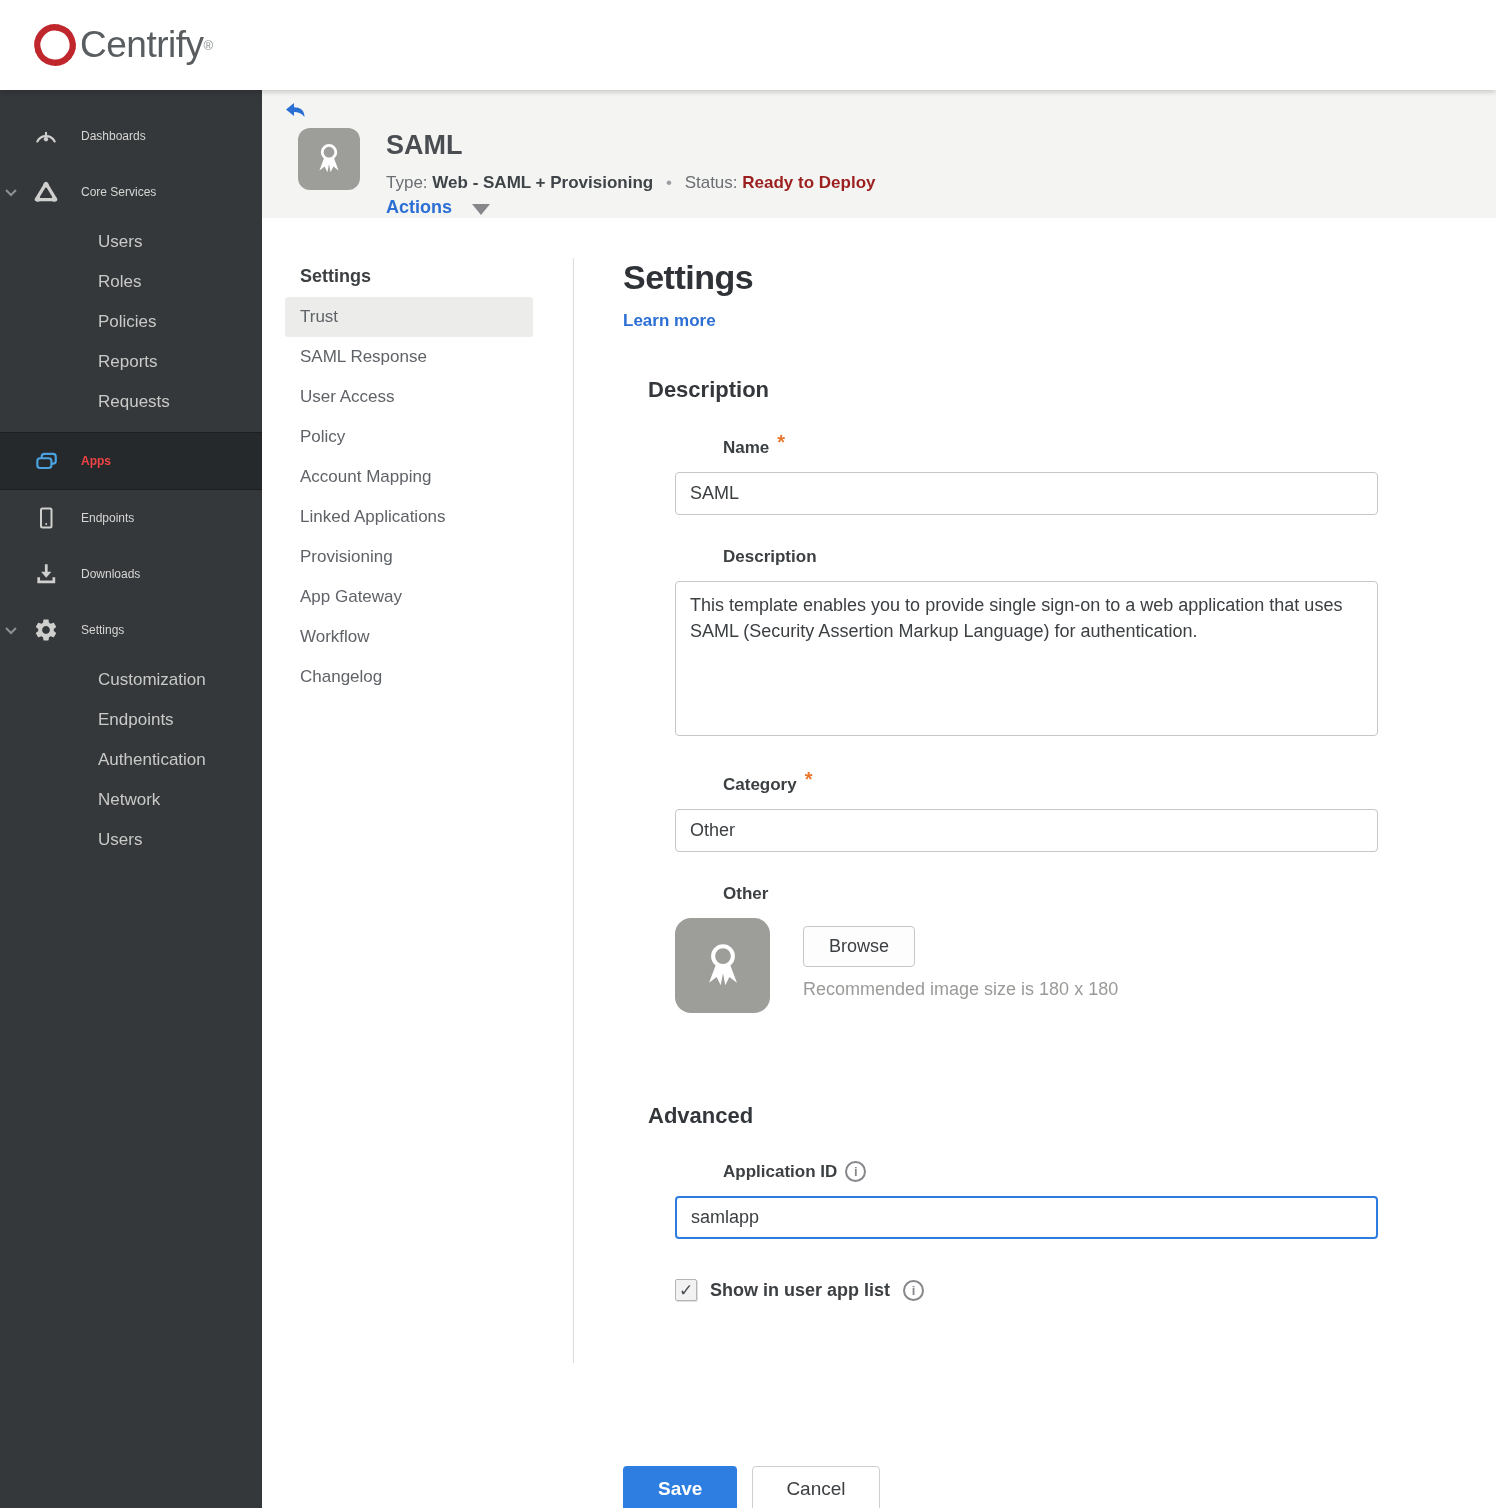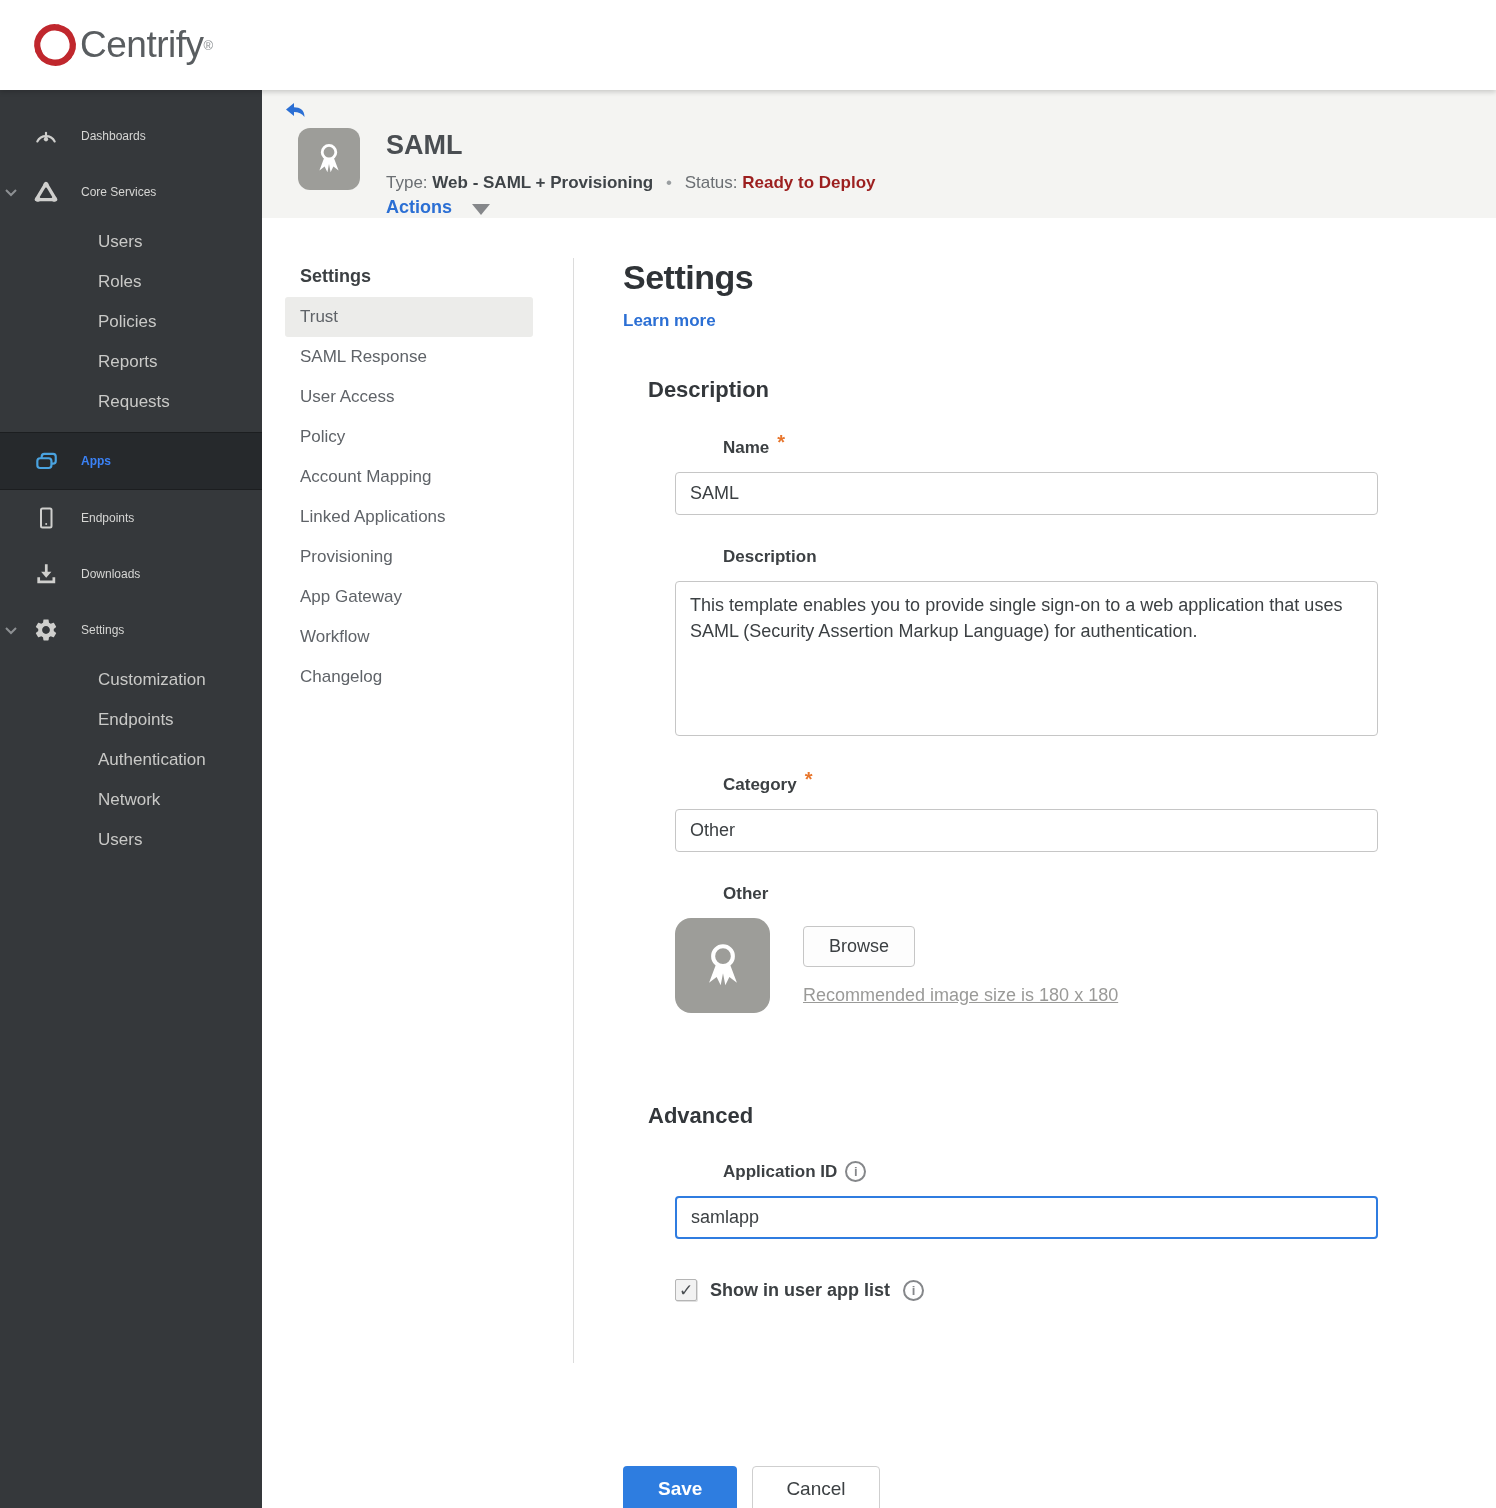--- a/index.html
+++ b/index.html
@@ -22,21 +22,21 @@
   .nav-item { display:flex; align-items:center; height:56px; cursor:pointer; position:relative; }
   .nav-chevron { position:absolute; left:4px; width:16px; display:flex; color:#8d9093; }
   .nav-icon { width:26px; margin-left:33px; margin-right:22px; display:flex;
     justify-content:center; color:#cfcfcd; }
   .nav-label { font-size:12px; color:#d6d6d4; }
   .nav-sub { padding:2px 0 10px 0; }
   .nav-sub-item { height:40px; display:flex; align-items:center; padding-left:98px;
     font-size:17px; color:#c9c9c7; cursor:pointer; }
   .nav-item.active { background:#26292c; height:58px;
     border-top:1px solid #1c1e20; border-bottom:1px solid #1c1e20; }
-  .nav-item.active .nav-label { color:#3b82f6; font-weight:bold; }
+  .nav-item.active .nav-label { color:#ef4444; font-weight:bold; }
 
   
   .content { flex:1; display:flex; flex-direction:column; }
 
   
   .app-header { height:160px; background:#f4f4f2; padding:8px 0 0 14px; position:relative; }
   .back-btn { display:inline-flex; cursor:pointer; margin-left:6px; }
   .app-head-row { display:flex; margin-top:2px; }
   .app-logo-sm { width:62px; height:62px; background:#9d9d99; border-radius:12px;
     margin-left:22px; display:flex; align-items:center; justify-content:center; flex:none; }
@@ -81,21 +81,21 @@
   .text-input.focused { border:2px solid #2f7ce0; }
   textarea.text-input { height:155px; padding-top:10px; resize:none; line-height:1.45; }
 
   .logo-row { margin-top:14px; display:flex; align-items:flex-start; }
   .app-logo-lg { width:95px; height:95px; background:#9d9d99; border-radius:16px;
     display:flex; align-items:center; justify-content:center; flex:none; }
   .logo-right { margin-left:33px; }
   .browse-btn { background:#fdfdfd; border:1px solid #c6c6c6; border-radius:4px;
     font-size:18px; color:#3c4043; padding:9px 25px; cursor:pointer; margin-top:8px;
     font-family:"Liberation Sans","DejaVu Sans",sans-serif; }
-  .logo-hint { margin-top:18px; font-size:18px; color:#9a9a98;text-decoration:underline; }
+  .logo-hint { margin-top:12px; font-size:18px; color:#9a9a98; }
 
   .advanced-heading { margin-top:90px; }
   .info-icon { width:21px; height:21px; border:2px solid #85878a; border-radius:50%;
     color:#85878a; font-size:13px; font-weight:bold; display:inline-flex;
     align-items:center; justify-content:center; font-style:normal; cursor:pointer; }
   .checkbox-row { margin-top:40px; display:flex; align-items:center; gap:13px; }
   .checkbox { width:22px; height:22px; background:#f2f2f2; border:1px solid #b5b5b5;
     border-radius:2px; display:flex; align-items:center; justify-content:center;
     cursor:pointer; box-shadow:1px 1px 0 #e0e0e0; }
   .checkbox::after { content:"✓"; color:#4a4e52; font-size:17px; font-weight:bold; }

